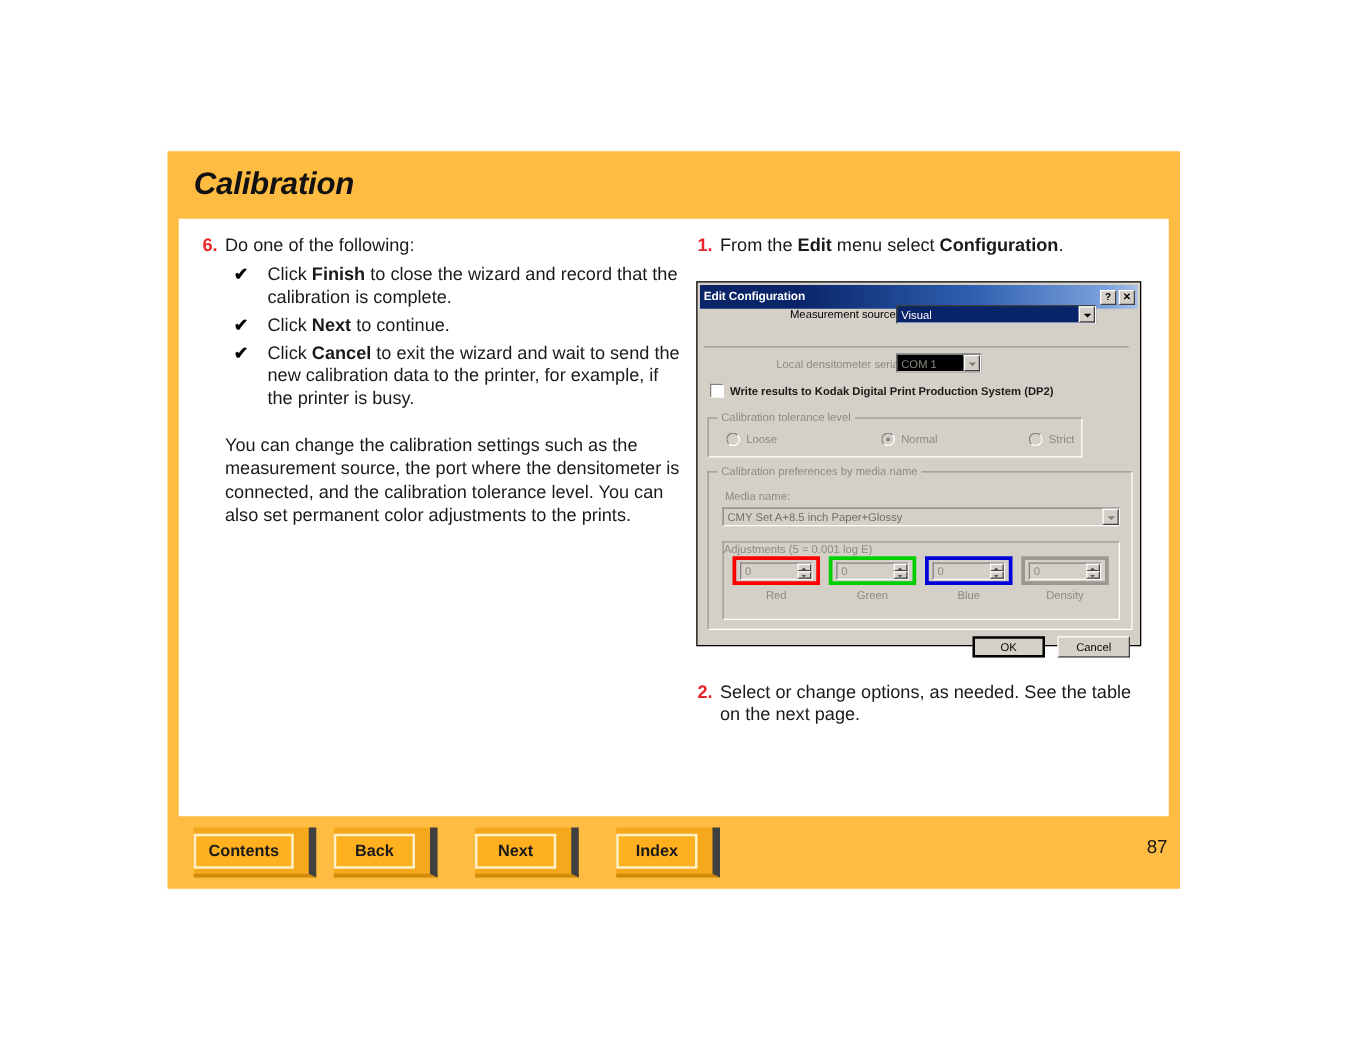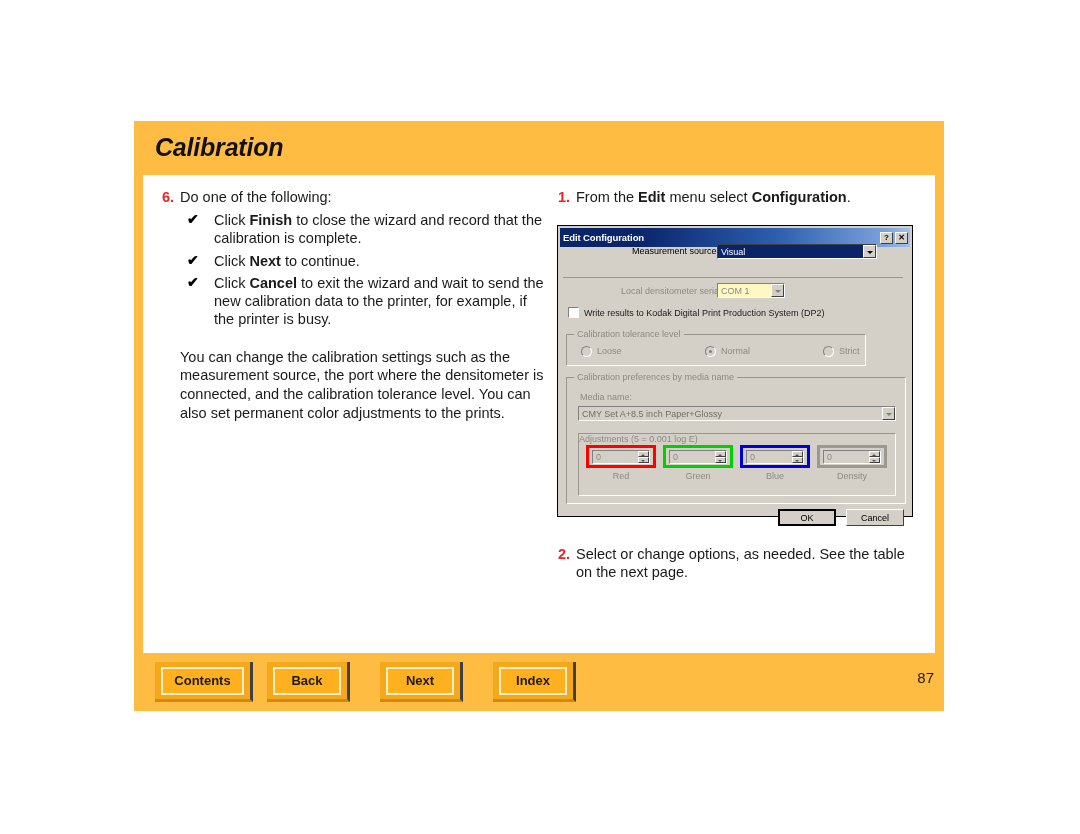--- a/index.html
+++ b/index.html
@@ -223,21 +223,21 @@
     height: 1px; background: #9a968c;
   }
 
   
   #port-label {
     position: absolute; left: 61px; top: 42px; font-size: 9px;
   }
   #port-combo {
     position: absolute; left: 157px; top: 39px;
     width: 68px; height: 15px;
-    background: #fef9c3;
+    background: #000000;
     border: 1px solid;
     border-color: #808080 #ffffff #ffffff #808080;
     box-sizing: border-box;
     display: flex; align-items: center; justify-content: center;
   }
   #port-value { font-size: 9px; margin-left: 3px; color: #8a8a82; }
   .combo-arrow.dim:after { border-top-color: #808080; }
 
   
   #dp2-row {
@@ -245,21 +245,21 @@
     display: flex; align-items: center;
   }
   .checkbox {
     width: 11px; height: 11px;
     background: #ffffff;
     border: 1px solid;
     border-color: #808080 #ffffff #ffffff #808080;
     box-sizing: border-box;
     margin-right: 5px;
   }
-  #dp2-label { font-size: 9px; color: #1a1a1a; }
+  #dp2-label { font-size: 9px; color: #1a1a1a; font-weight: bold; }
 
   
   .groupbox {
     position: absolute;
     border: 1px solid #ffffff;
     border-top-color: #9a968c;
     border-left-color: #9a968c;
     box-sizing: border-box;
   }
   .groupbox > .gb-title {
@@ -387,24 +387,24 @@
     left: 0;
     top: 532px;
     width: 810px;
     height: 58px;
   }
   .nav-btn {
     position: absolute;
     top: 9px;
     height: 40px;
     background: #f5a81c;
-    border-right: 3px solid #404040;
+    border-right: 6px solid #404040;
     border-bottom: 3px solid #d18a0c;
     box-sizing: border-box;
-    display: flex; align-items: center; justify-content: center;
+    display: flex; align-items: center; 
   }
   .nav-inner {
     width: calc(100% - 12px);
     height: 28px;
     background: #ffb01e;
     border: 2px solid #fff0c8;
     box-sizing: border-box;
     display: flex; align-items: center; justify-content: center;
     font-size: 13px;
     font-weight: bold;

